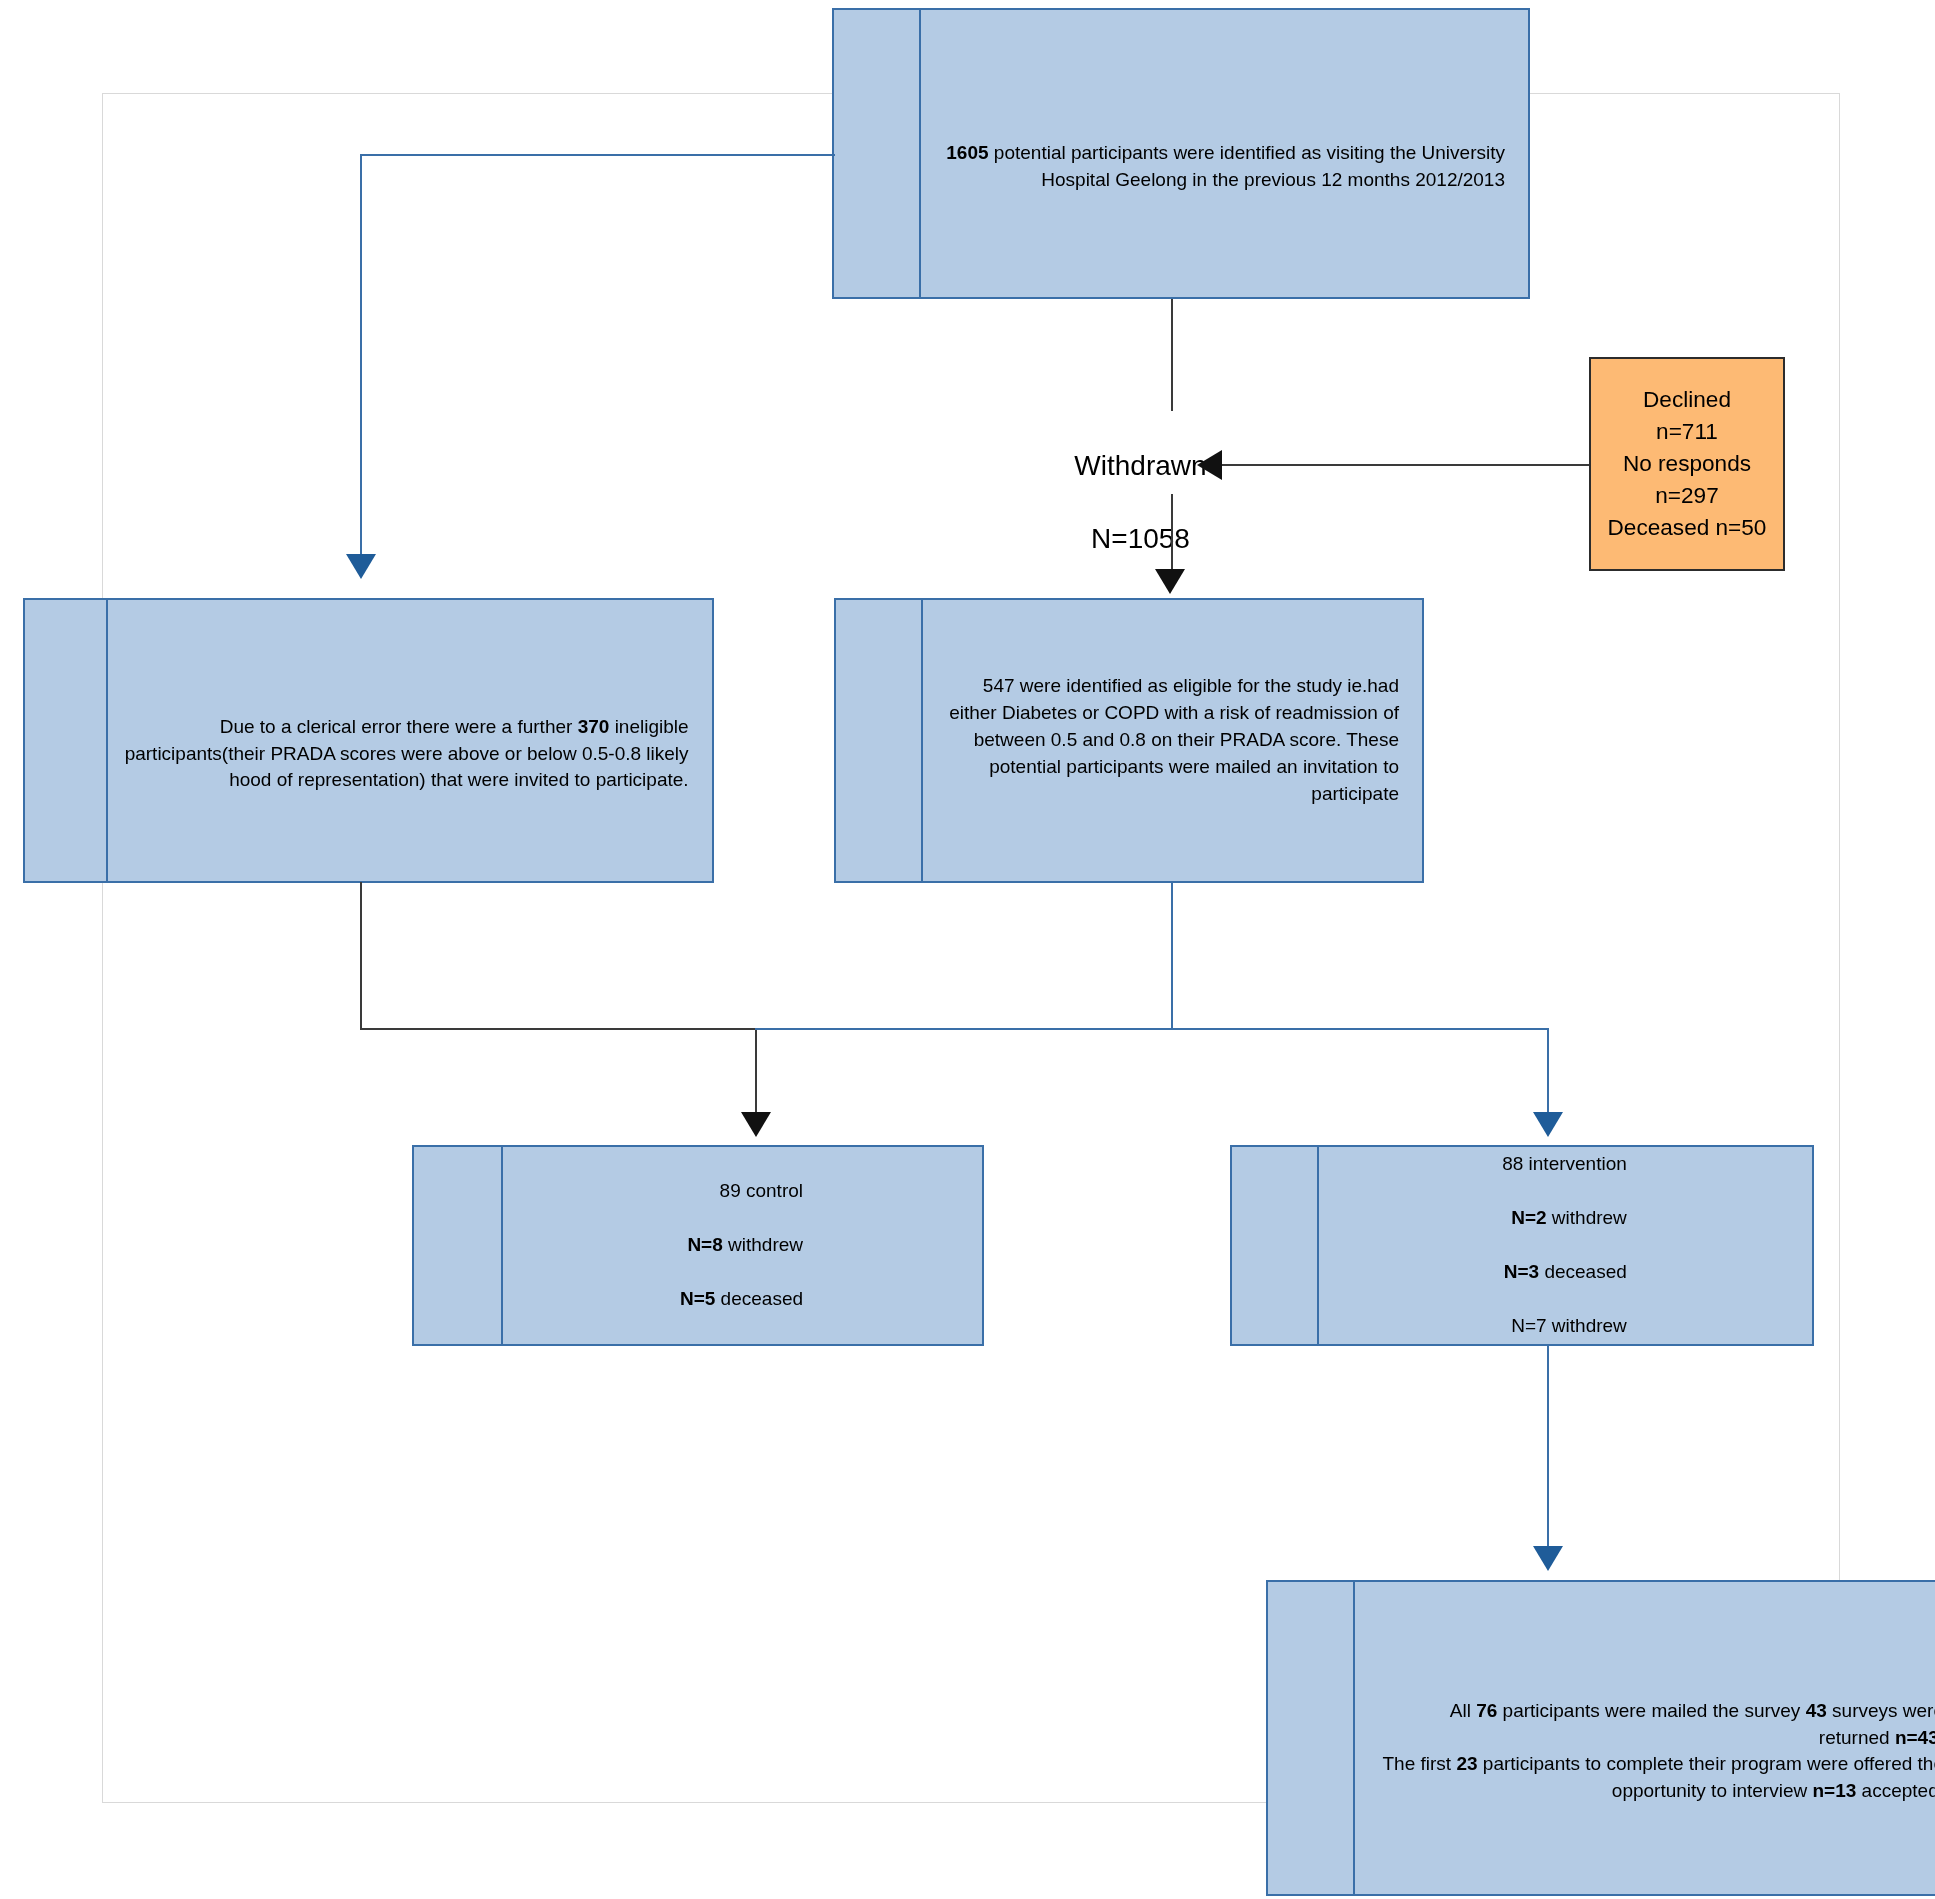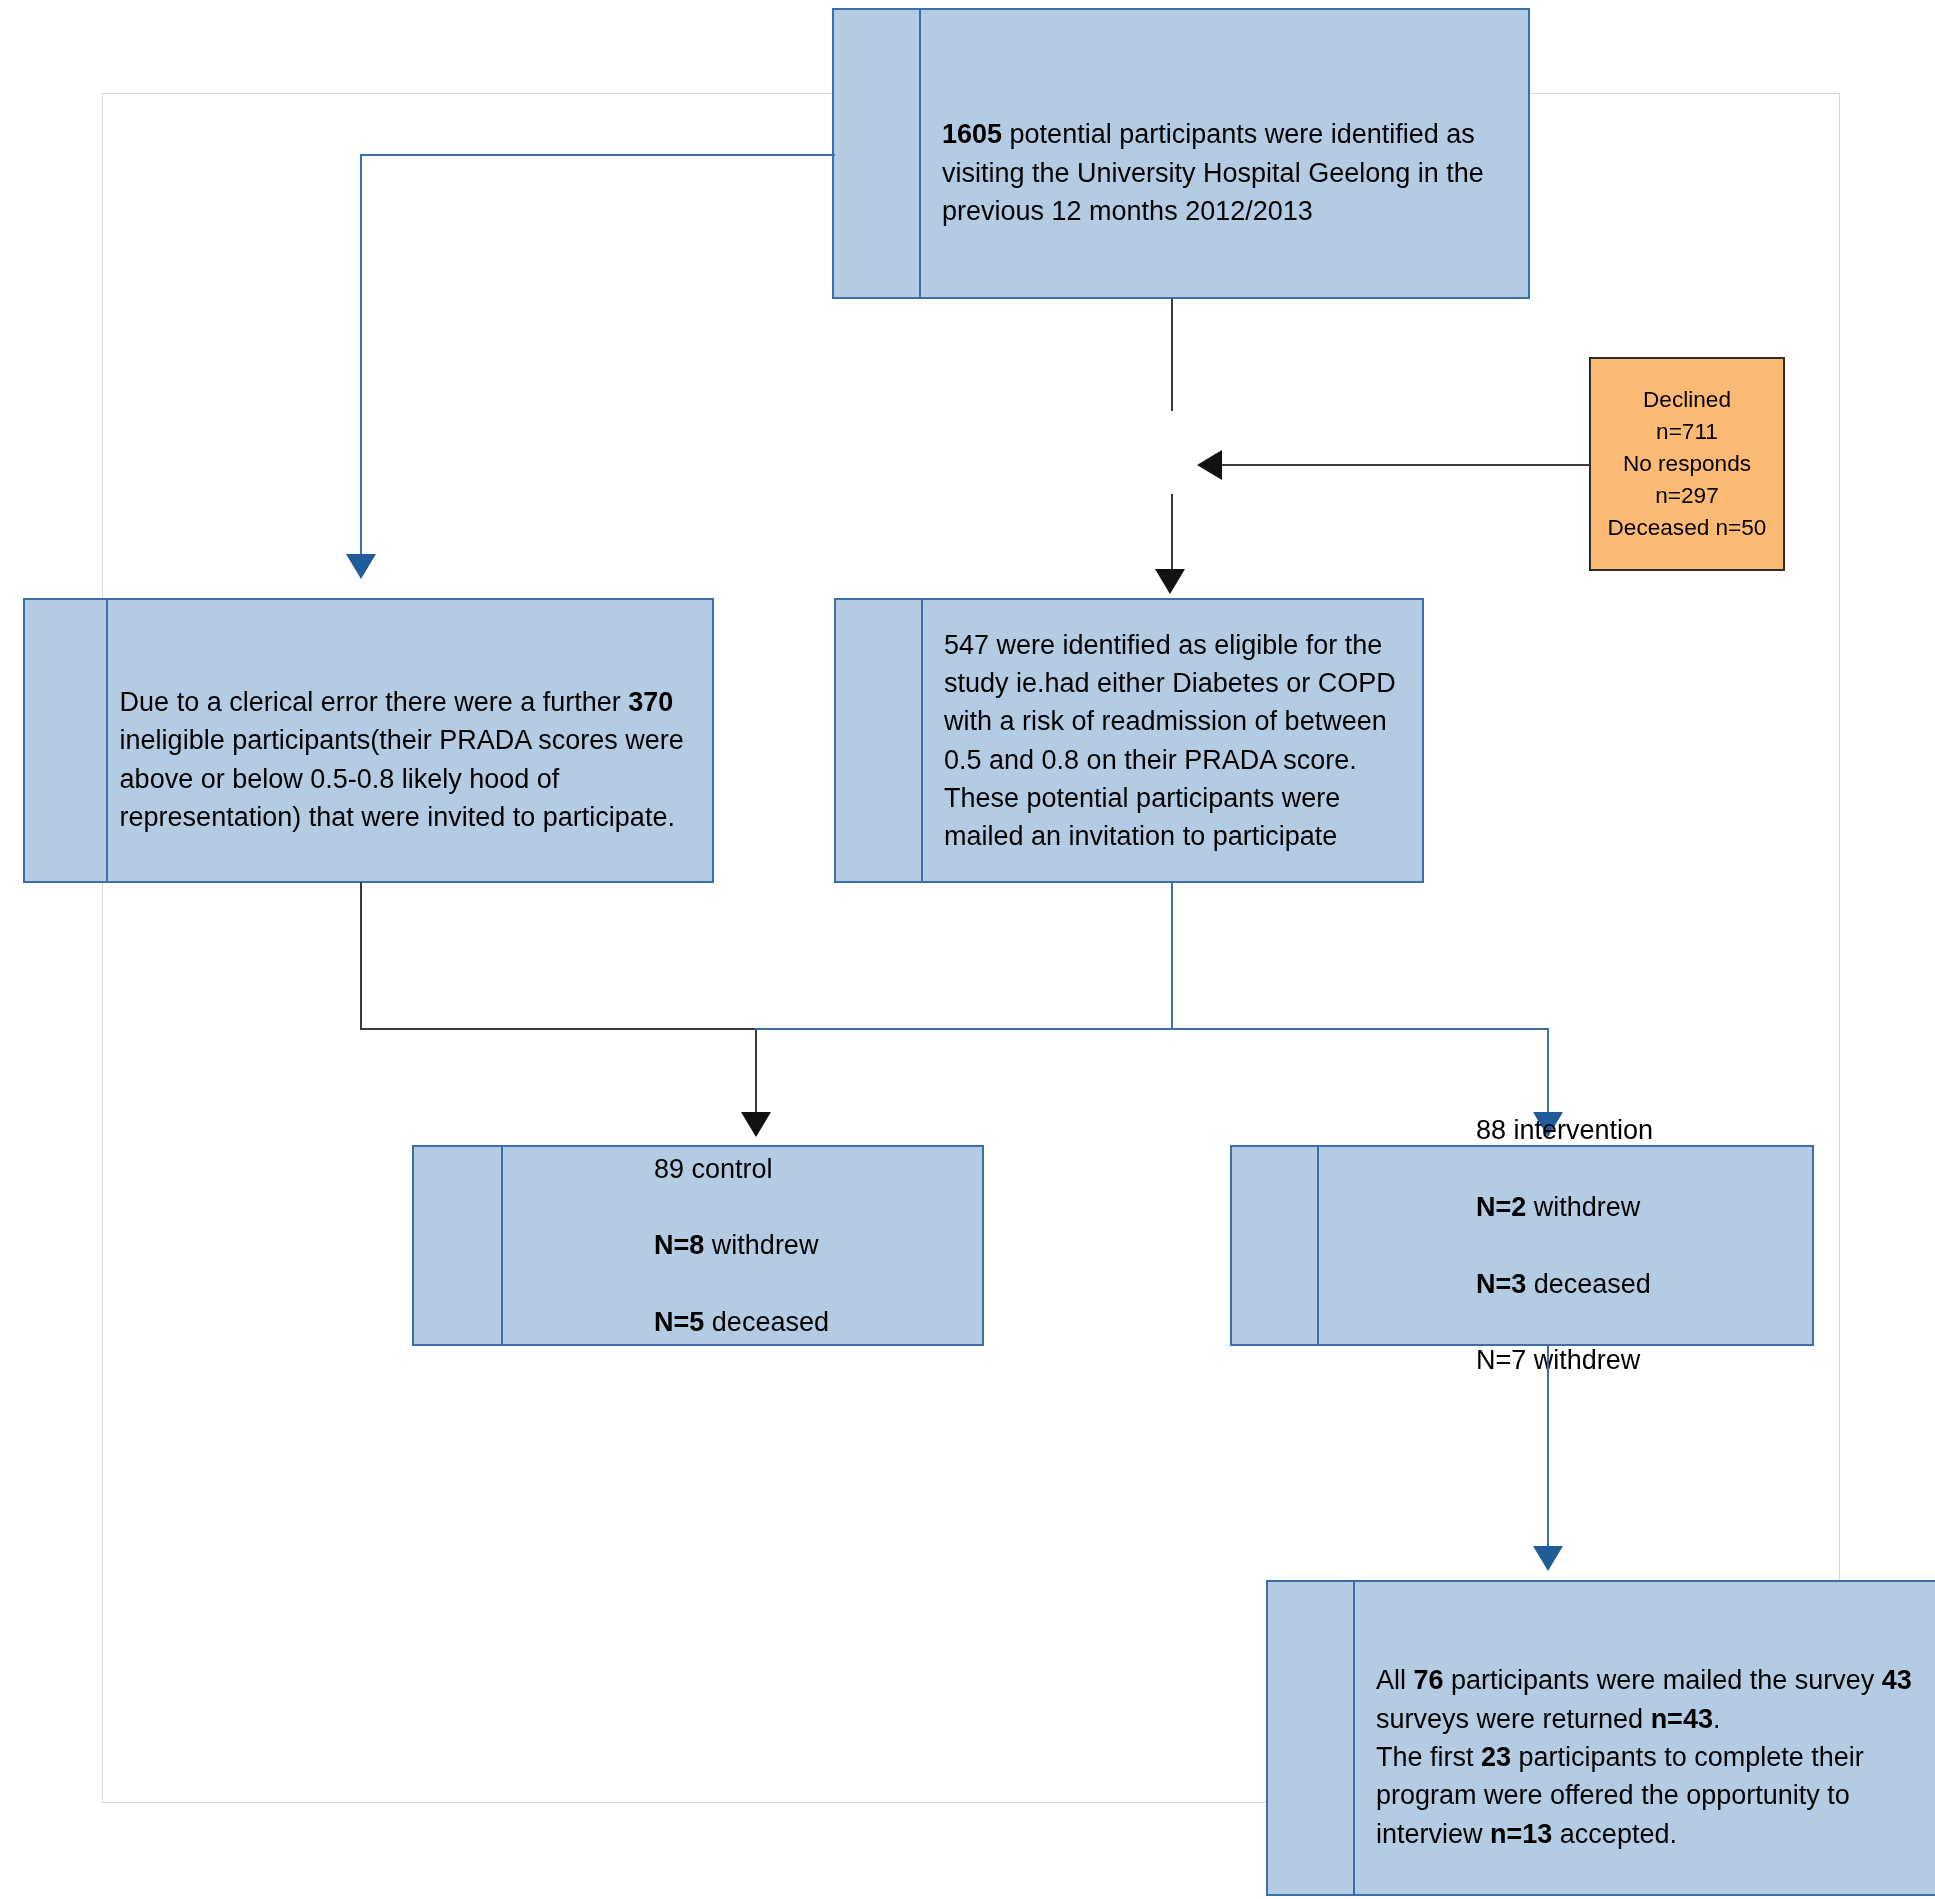--- a/index.html
+++ b/index.html
@@ -36,23 +36,23 @@
   }
   .box .divider {
     position: absolute;
     top: 0;
     bottom: 0;
     width: 2.4px;
     background: #3a6fa8;
   }
   .box .txt {
     position: relative;
-    text-align: left;
+    text-align: right;
     color: #000000;
-    font-size: 27px;
+    font-size: 19px;
     line-height: 1.42;
     padding: 0 23px;
     white-space: pre-line;
   }
   .box b { font-weight: bold; }
 
   
   .declined-box {
     position: absolute;
     box-sizing: border-box;
@@ -112,20 +112,24 @@
 
   <div class="box" style="left:832px; top:8.3px; width:698px; height:291px;">
     <div class="divider" style="left:85px;"></div>
     <div class="txt" style="margin-left:85px; max-width:584px;">
       <b>1605</b><span>  potential participants were identified as visiting the University Hospital Geelong in the previous 12 months 2012/2013</span>
     </div>
   </div>
 
   <div class="vline dark" style="left:1171px; top:299px; height:112px;"></div>
 
+  <div class="label" style="left:1048px; top:412px; width:185px;">
+    <div>Withdrawn</div>
+    <div>N=1058</div>
+  </div>
 
   <div class="vline dark" style="left:1171px; top:494px; height:77px;"></div>
   <div class="arrow-down dark" style="left:1155px; top:569px;"></div>
 
   <div class="hline dark" style="left:1221px; top:464px; width:369px;"></div>
   <div class="arrow-left" style="left:1197px; top:450px;"></div>
 
   <div class="declined-box" style="left:1589px; top:357px; width:196px; height:214px;">
     <div class="txt">Declined
 n=711

